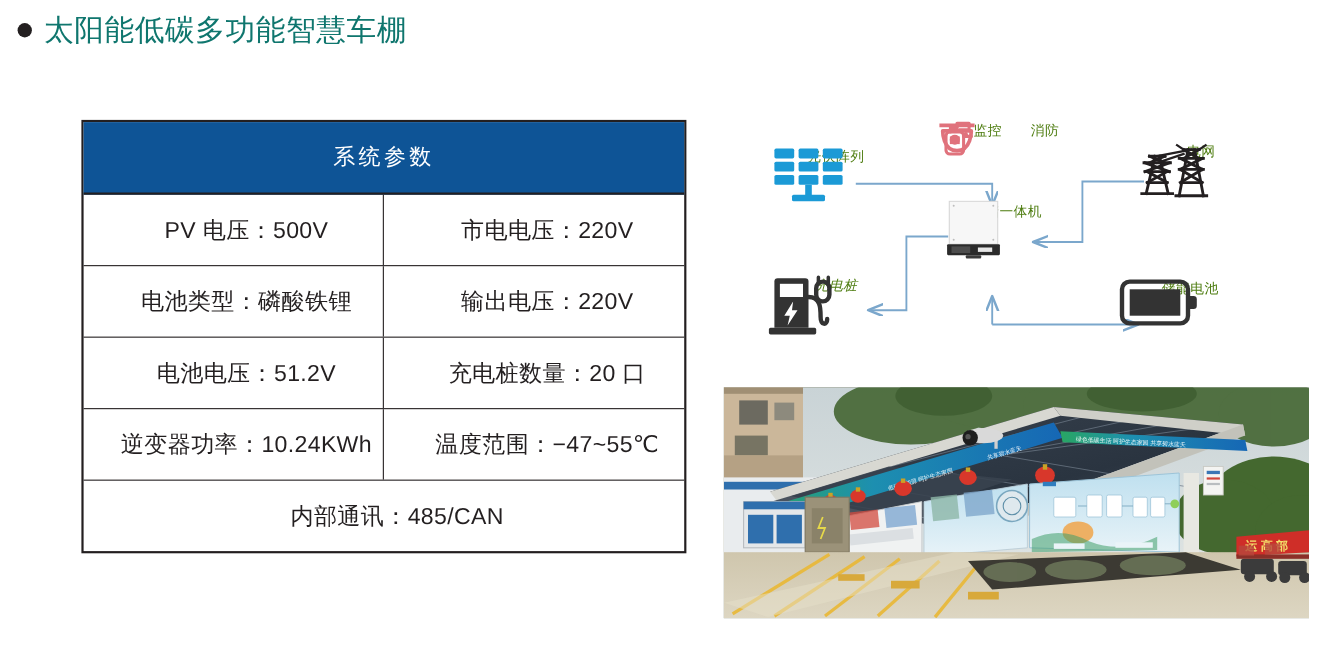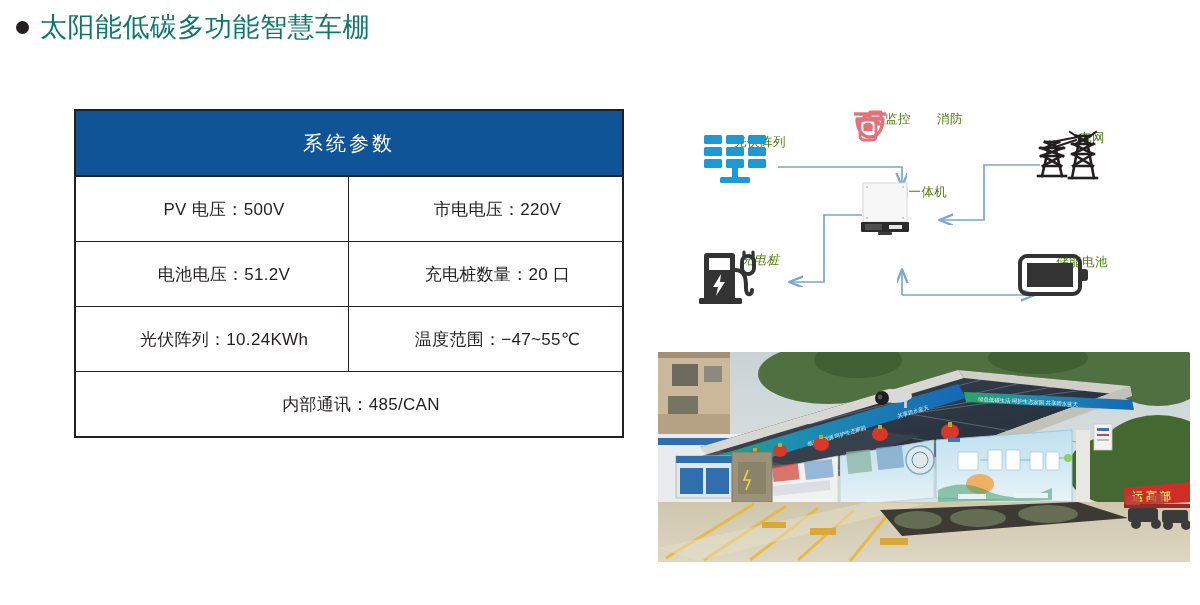--- a/index.html
+++ b/index.html
@@ -69,21 +69,21 @@
   }
   #spec-table .trow:last-child {
     border-bottom: none;
     align-items: center;
   }
   #spec-table .tcell {
     flex: 1 1 50%;
     display: flex;
     align-items: center;
     justify-content: center;
-    font-size: 17px;
+    font-size: 21px;
     letter-spacing: 0.3px;
     box-sizing: border-box;
     white-space: nowrap;
     padding-left: 24px;
   }
   #spec-table .tcell.left {
     border-right: 1.6px solid #231f20;
   }
   #spec-table .trow.full .tcell {
     flex: 1 1 100%;
@@ -158,28 +158,32 @@
 <div id="spec-table">
 
   <div class="thead">系统参数</div>
 
   <div class="trow">
     <div class="tcell left">PV 电压：500V</div>
     <div class="tcell">市电电压：220V</div>
   </div>
 
 
+  <div class="trow">
+    <div class="tcell left">电池类型：磷酸铁锂</div>
+    <div class="tcell">输出电压：220V</div>
+  </div>
 
   <div class="trow">
     <div class="tcell left">电池电压：51.2V</div>
     <div class="tcell">充电桩数量：20 口</div>
   </div>
 
   <div class="trow">
-    <div class="tcell left">光伏阵列：10.24KWh</div>
+    <div class="tcell left">逆变器功率：10.24KWh</div>
     <div class="tcell">温度范围：−47~55℃</div>
   </div>
 
   <div class="trow full">
     <div class="tcell">内部通讯：485/CAN</div>
   </div>
 
 </div>
 
 <div id="diagram">

